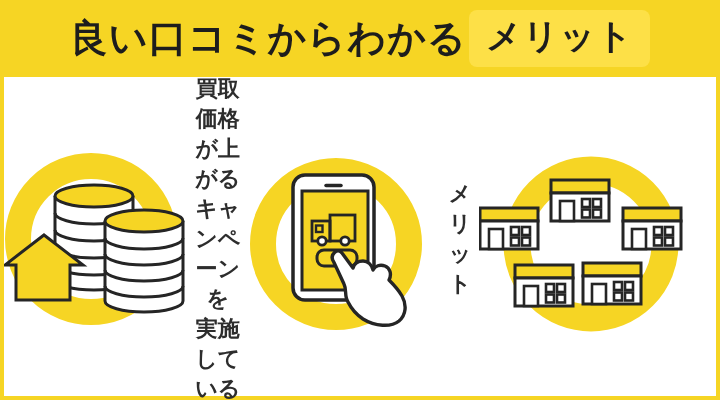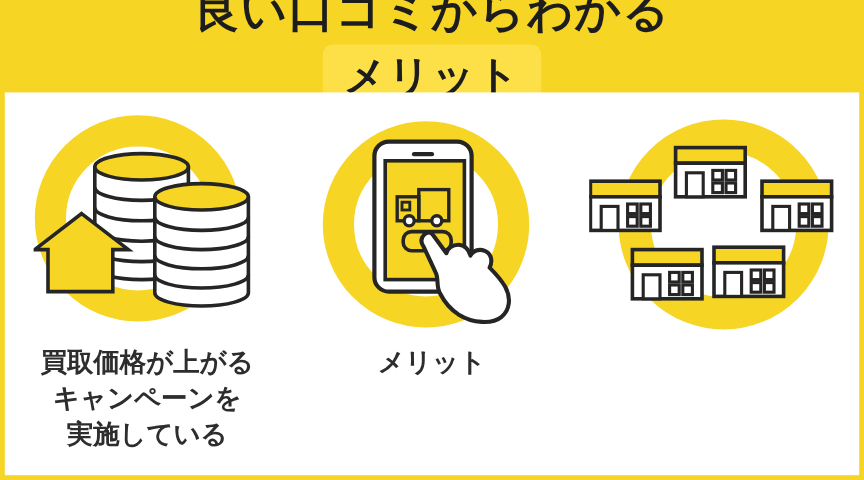--- a/index.html
+++ b/index.html
@@ -2,34 +2,34 @@
 <html><head>
 <meta charset="utf-8">
 <style>
   html,body{margin:0;padding:0;background:#fff;}
   .frame{
     width:720px;height:400px;position:relative;overflow:hidden;
     background:#F6D524;
     font-family:"Liberation Sans","DejaVu Sans",sans-serif;
   }
   .header{
-    height:77px;display:flex;align-items:center;justify-content:center;gap:2px;flex-direction:column;
+    height:77px;display:flex;align-items:center;justify-content:center;gap:2px;
   }
   .title{
     margin:0;font-size:38px;font-weight:800;color:#1d1d1d;letter-spacing:1px;
   }
   .badge{
     background:#fde047;color:#1d1d1d;font-size:35px;font-weight:800;
     padding:3px 17px 7px 17px;border-radius:8px;letter-spacing:1px;
   }
   .content{
     position:absolute;left:4px;right:4px;top:77px;bottom:4px;background:#ffffff;
     display:flex;
   }
-  .col{flex:1;display:flex;flex-direction:column;align-items:center;}
+  .col{flex:1;display:flex;flex-direction:row;align-items:center;}
   .iconbox{margin-top:15px;height:190px;display:flex;justify-content:center;}
   .caption{
     margin:5px 0 0 0;text-align:center;font-size:22px;line-height:30px;
     font-weight:700;color:#2d2d2d;
   }
   .caption span{display:block;}
   svg .outline{stroke:#252525;}
 </style>
 </head>
 <body>

